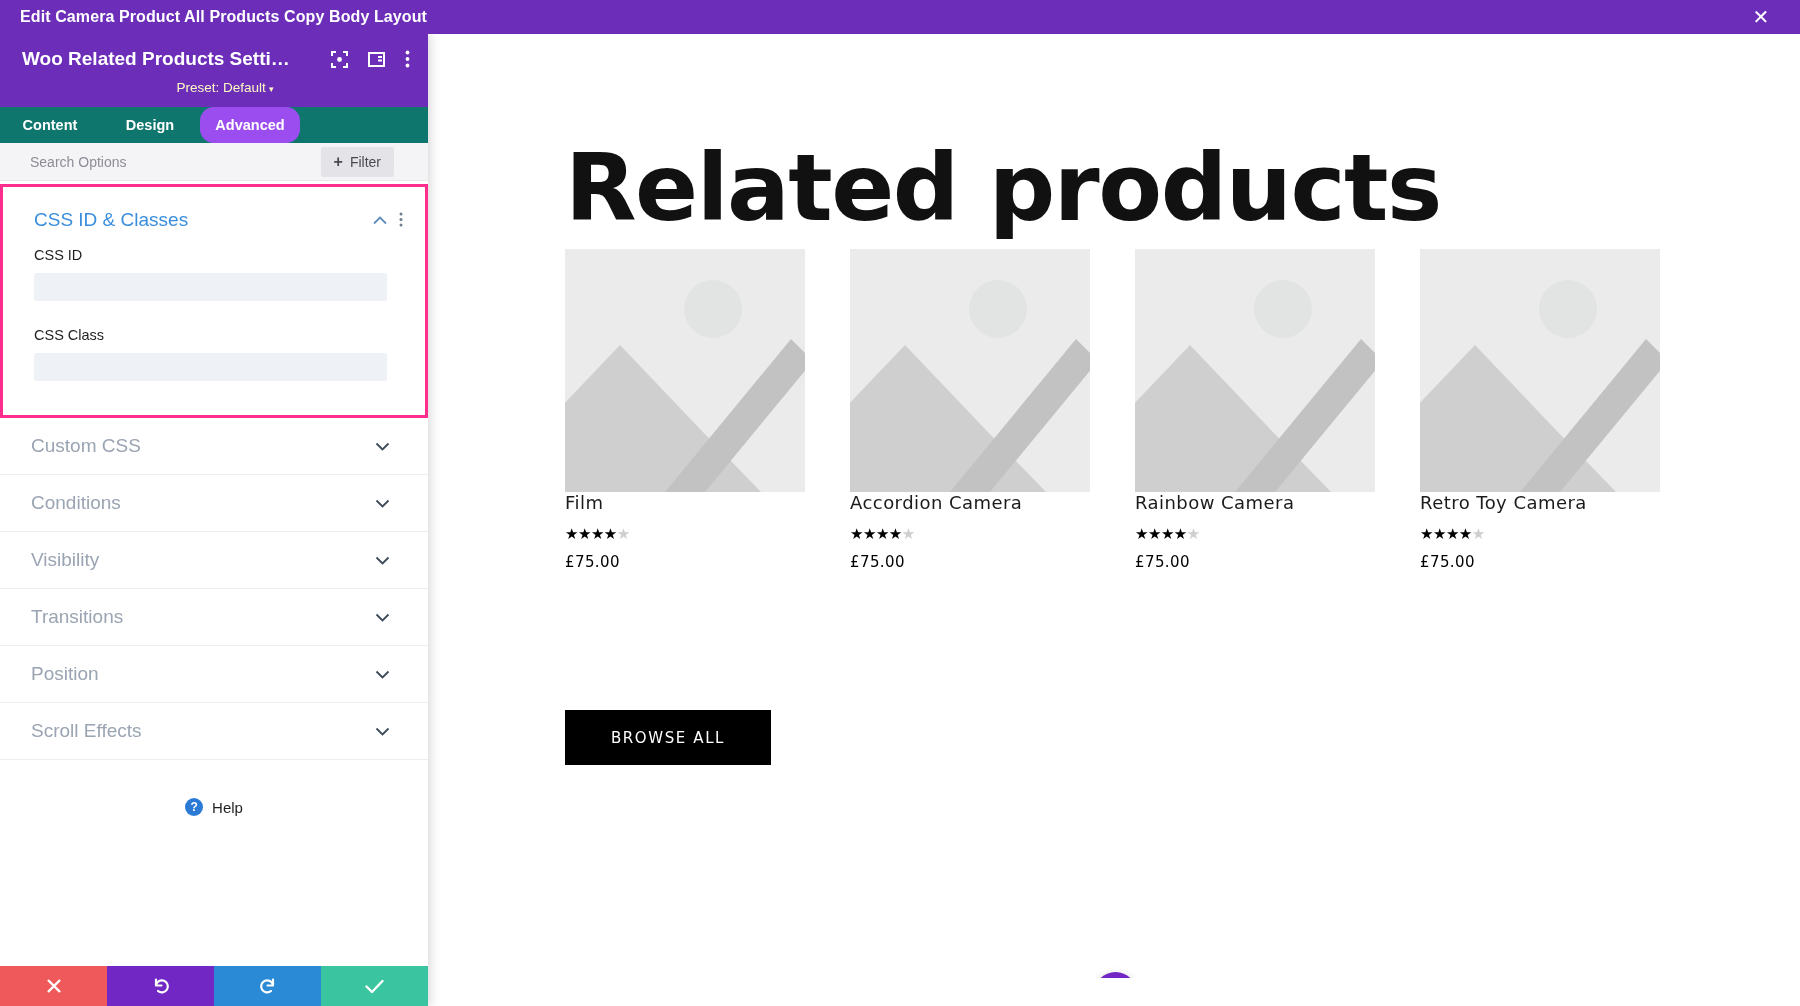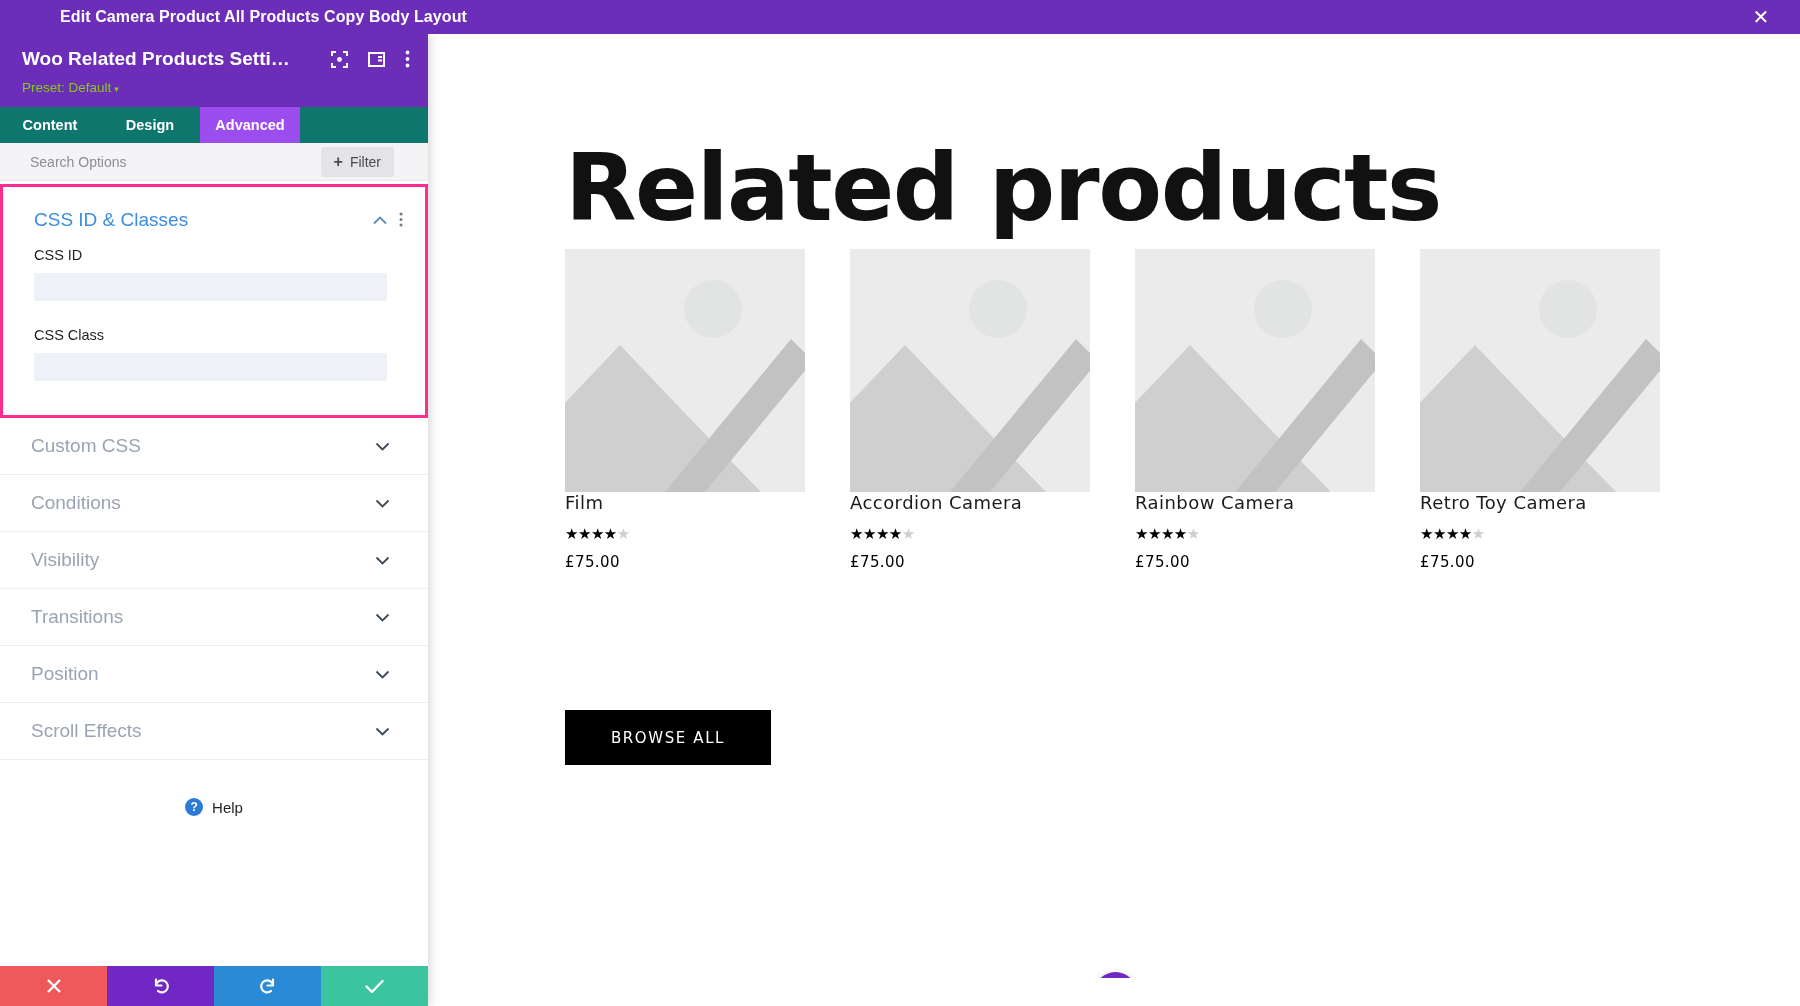--- a/index.html
+++ b/index.html
@@ -10,21 +10,20 @@
     background: #ffffff;
   }
 
   
   #top-bar {
     position: absolute; top: 0; left: 0;
     width: 1800px; height: 34px;
     background: #6c2eb9;
     display: flex; align-items: center;
     z-index: 40;
-    padding-left: 40px;
   }
   #top-bar .title {
     color: #ffffff;
     font-size: 16px; font-weight: bold;
     margin-left: 20px;
     letter-spacing: .1px;
     white-space: nowrap;
   }
   #top-bar .close {
     position: absolute; right: 22px; top: 0;
@@ -133,40 +132,41 @@
     height: 30px;
   }
   #panel-header .module-title {
     color: #ffffff; font-size: 19px; font-weight: bold;
     white-space: nowrap; overflow: hidden;
     flex: 1 1 auto;
   }
   #panel-header .hdr-icons { display: flex; align-items: center; gap: 20px; margin-left: 12px; }
   #panel-header .hdr-icons .ic { cursor: pointer; display: flex; align-items: center; }
   #panel-header .preset {
-    color: #84cc16; font-size: 13.5px;
+    color: #fef9c3; font-size: 13.5px;
     padding: 6px 0 0 22px;
     cursor: pointer;
+    text-align: center;
   }
   #panel-header .preset .caret { font-size: 9px; margin-left: 3px; }
 
   #tab-bar {
     display: flex;
     background: #0f766e;
     flex: 0 0 auto;
     height: 36px;
   }
   #tab-bar .tab {
     flex: 0 0 auto;
     display: flex; align-items: center; justify-content: center;
     color: #ffffff; font-size: 14.5px; font-weight: bold;
     cursor: pointer;
     width: 100px;
   }
-  #tab-bar .tab.active { background: #9b4df0; }
+  #tab-bar .tab.active { background: #9b4df0; border-radius: 14px; }
 
   #search-row {
     display: flex; align-items: center;
     height: 38px;
     background: #f4f4f6;
     border-bottom: 1px solid #e7e7ec;
     flex: 0 0 auto;
     position: relative;
   }
   #search-input {

